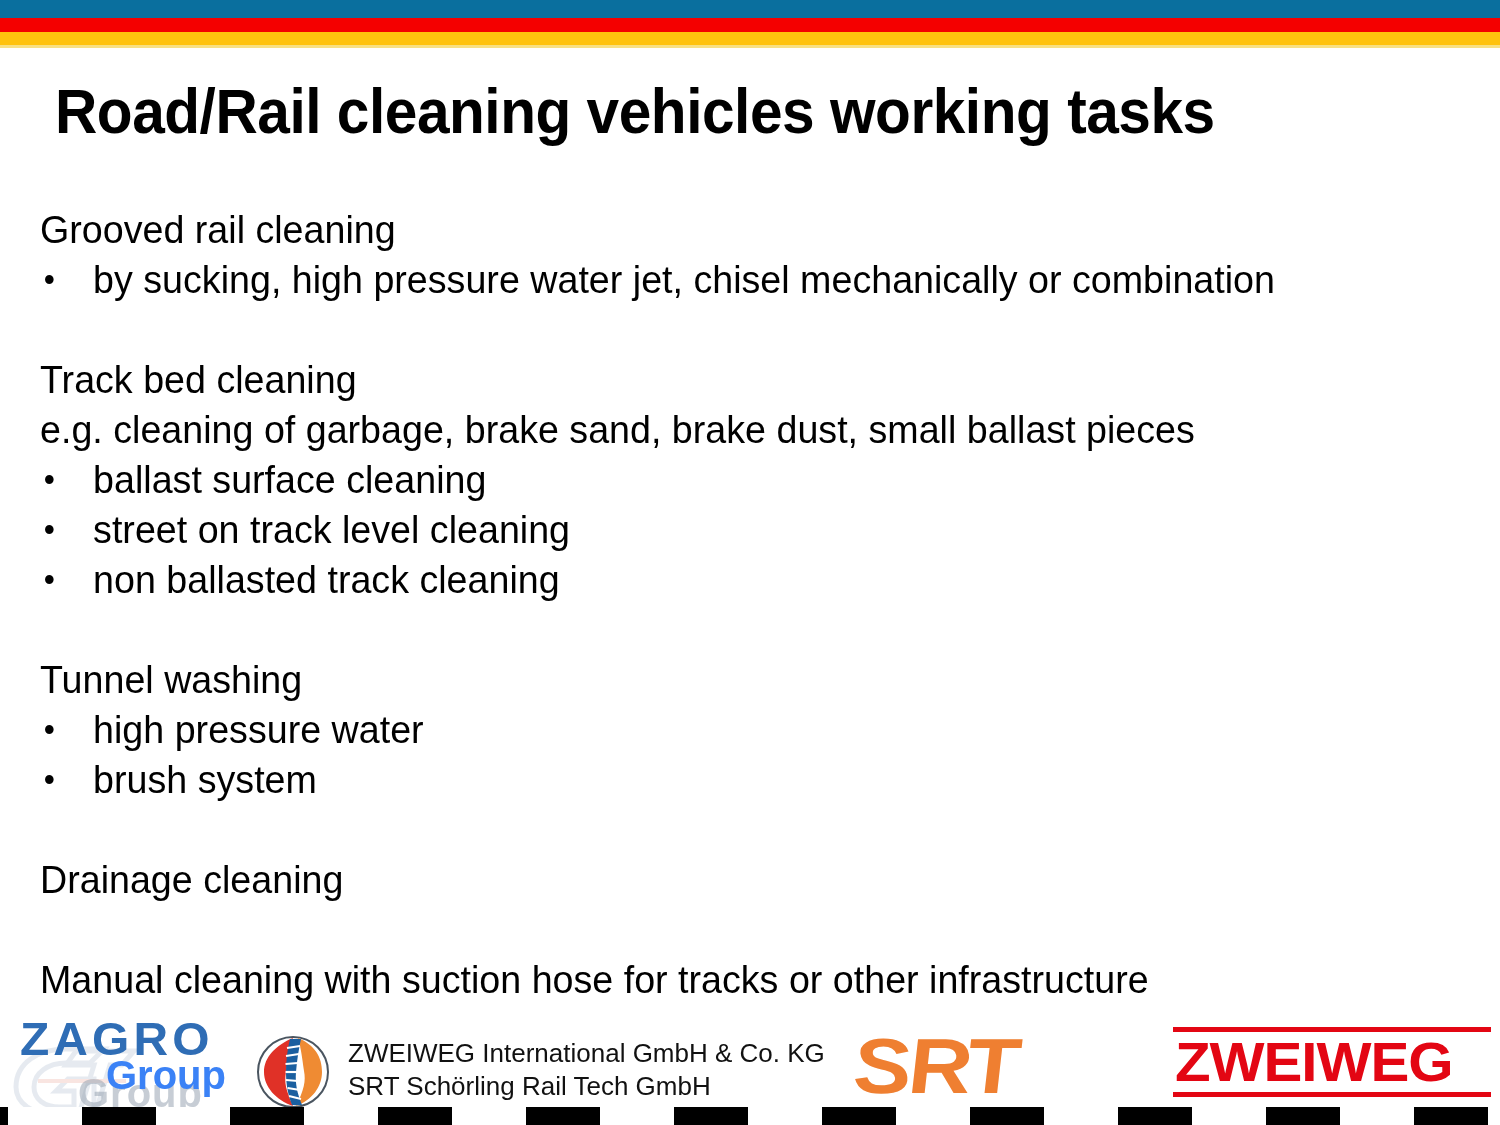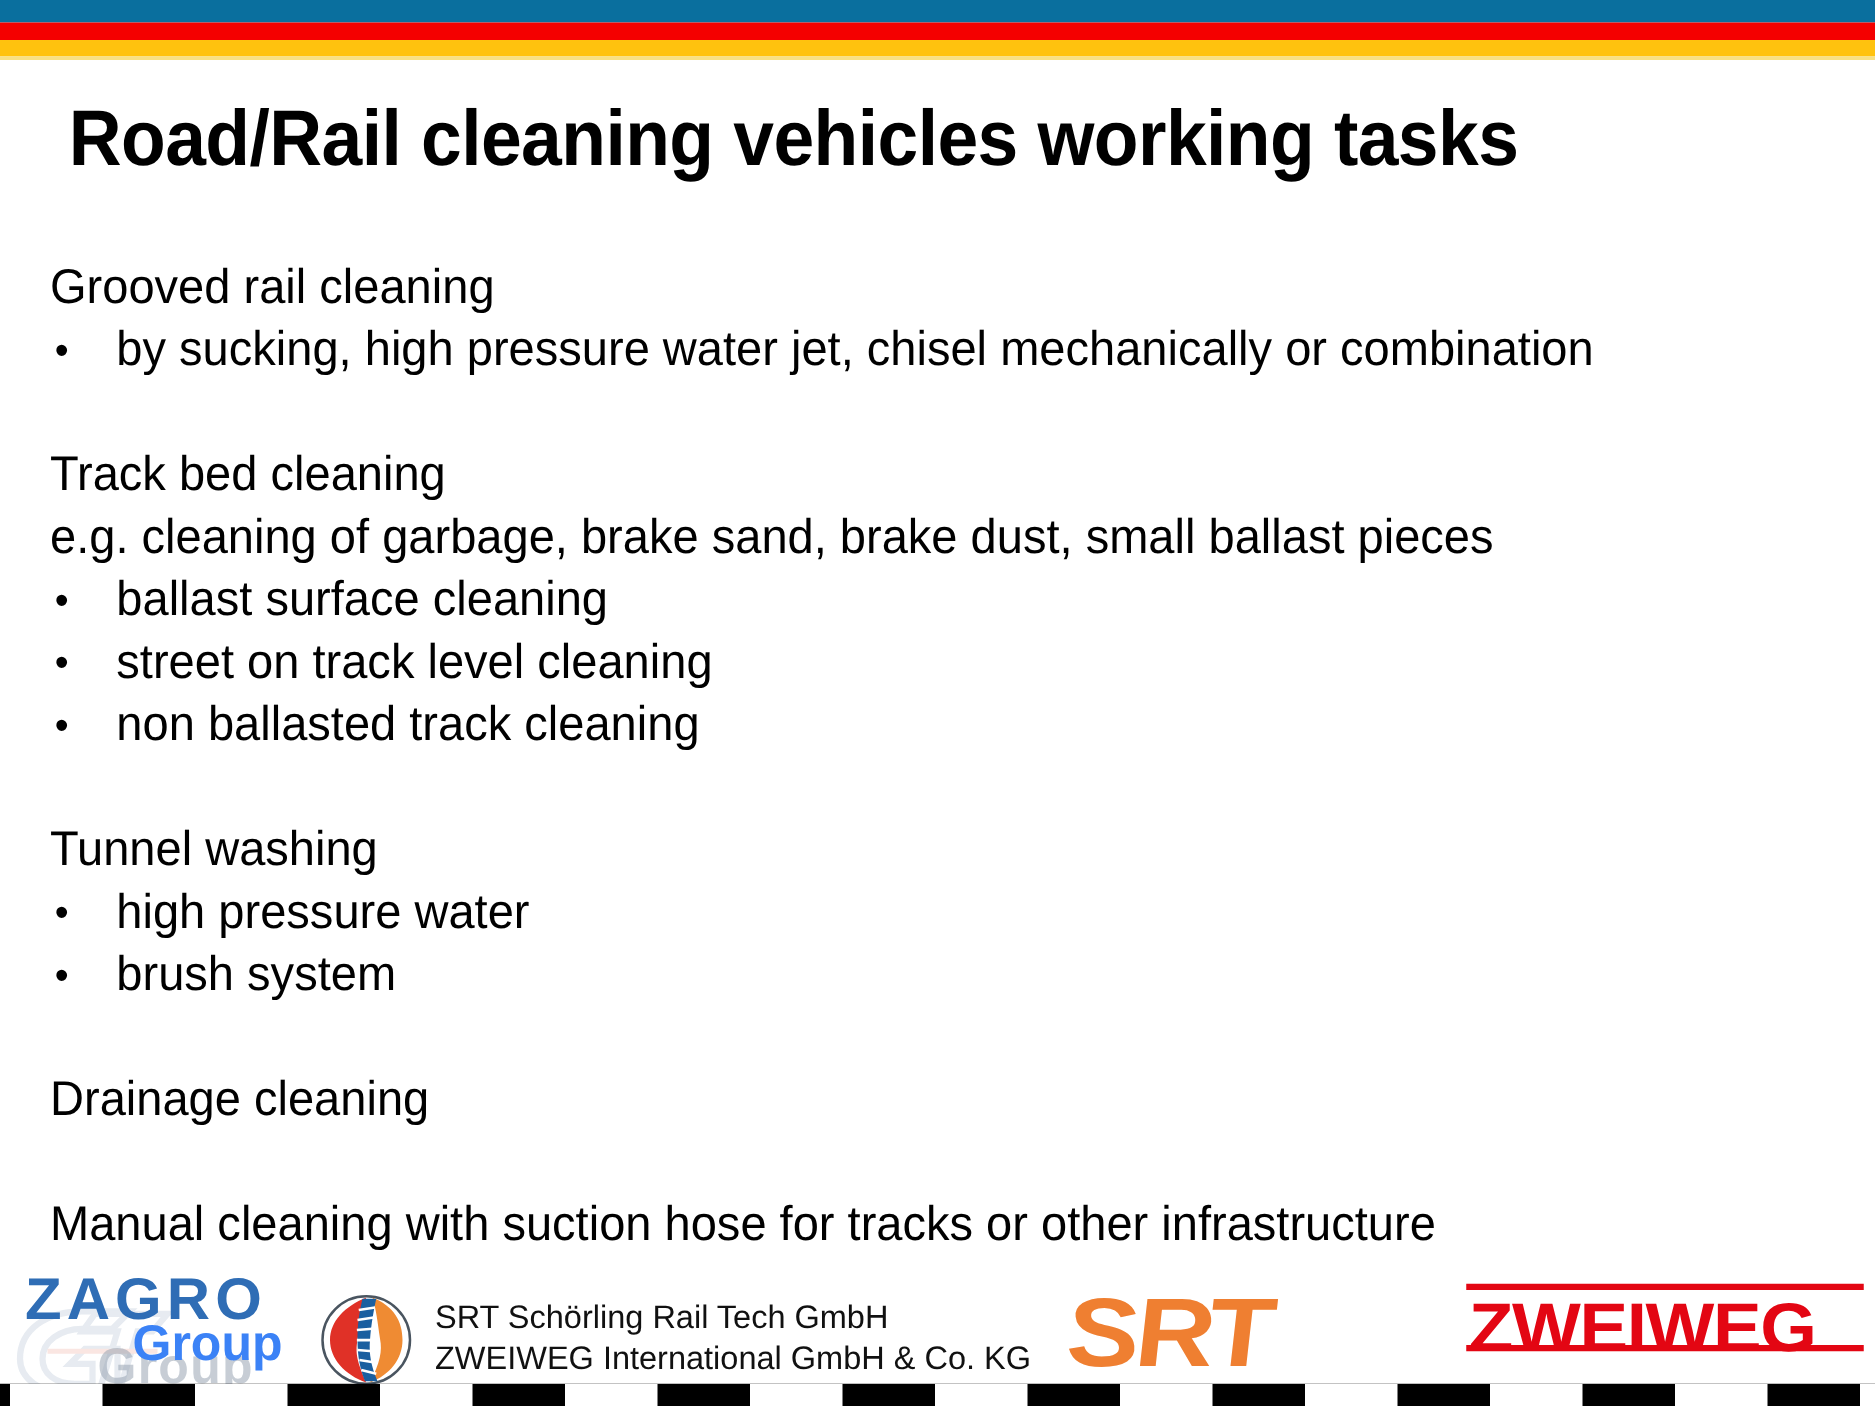--- a/index.html
+++ b/index.html
@@ -177,21 +177,21 @@
     transform: skewX(6deg) scaleX(1.12);
     transform-origin: left top;
   }
 
   
   .zweiweg {
     position: absolute;
     left: 1173px;
     top: 20px;
     width: 320px;
-    height: 54px;
+    height: 70px;
   }
   .zw-rule { position: absolute; left: 0; width: 318px; height: 5px; background: #e30613; }
   .zw-rule-top { top: 0; }
   .zw-rule-bot { bottom: 0; }
   .zw-word {
     position: absolute;
     left: 2px;
     top: 6px;
     font-size: 55px;
     font-weight: bold;
@@ -277,22 +277,22 @@
         <path d="M30 21 L43 19"></path>
         <path d="M29.5 29 L42 28"></path>
         <path d="M29.5 37 L41 37"></path>
         <path d="M30 45 L42 46"></path>
         <path d="M31.5 53 L44 55"></path>
         <path d="M33 61 L45 64"></path>
       </g>
     </svg>
 
     <div class="companies">
+      <div>ZWEIWEG International GmbH &amp; Co. KG</div>
       <div>SRT Schörling Rail Tech GmbH</div>
-      <div>ZWEIWEG International GmbH &amp; Co. KG</div>
     </div>
 
     <div class="srt-logo">SRT</div>
 
     <div class="zweiweg">
       <div class="zw-rule zw-rule-top"></div>
       <div class="zw-word">ZWEIWEG</div>
       <div class="zw-rule zw-rule-bot"></div>
     </div>
 

